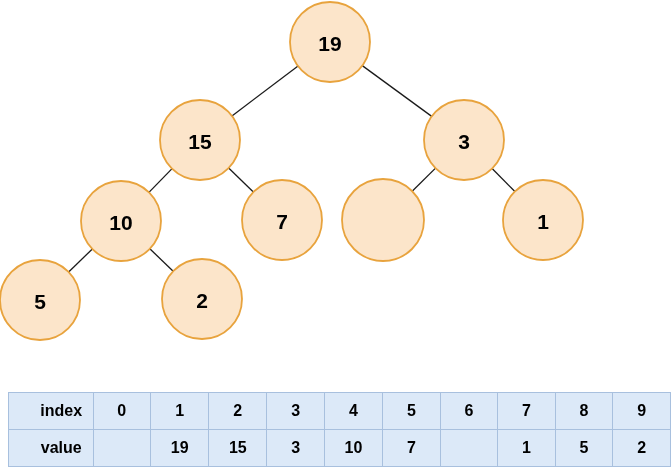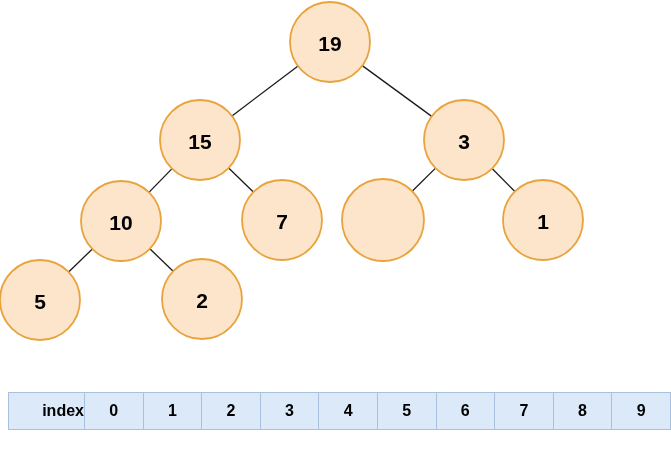--- a/index.html
+++ b/index.html
@@ -67,22 +67,22 @@
     text-align: center;
     vertical-align: middle;
     font-family: "Liberation Sans", sans-serif;
     font-size: 16px;
     font-weight: bold;
     color: #000000;
     padding: 0;
   }
   table#array-table td.row-label {
     width: 64px;
-    text-align: right;
-    padding-left: 12px;
+    text-align: center;
+    padding-left: 21px;
   }
   table#array-table td.data-cell {
     width: 60px;
   }
 </style>
 </head>
 <body>
 
 <div id="tree-area">
   <svg id="tree-svg" viewBox="0 0 671 380">
@@ -145,15 +145,28 @@
           <td class="data-cell" style="background: rgb(220, 233, 248); border-color: rgb(168, 192, 222);">1</td>
           <td class="data-cell" style="background: rgb(220, 233, 248); border-color: rgb(168, 192, 222);">2</td>
           <td class="data-cell" style="background: rgb(220, 233, 248); border-color: rgb(168, 192, 222);">3</td>
           <td class="data-cell" style="background: rgb(220, 233, 248); border-color: rgb(168, 192, 222);">4</td>
           <td class="data-cell" style="background: rgb(220, 233, 248); border-color: rgb(168, 192, 222);">5</td>
           <td class="data-cell" style="background: rgb(220, 233, 248); border-color: rgb(168, 192, 222);">6</td>
           <td class="data-cell" style="background: rgb(220, 233, 248); border-color: rgb(168, 192, 222);">7</td>
           <td class="data-cell" style="background: rgb(220, 233, 248); border-color: rgb(168, 192, 222);">8</td>
           <td class="data-cell" style="background: rgb(220, 233, 248); border-color: rgb(168, 192, 222);">9</td>
         </tr>
+        <tr>
+          <td class="row-label">value</td>
+          <td class="data-cell" style="background: rgb(220, 233, 248); border-color: rgb(168, 192, 222);"></td>
+          <td class="data-cell" style="background: rgb(220, 233, 248); border-color: rgb(168, 192, 222);">19</td>
+          <td class="data-cell" style="background: rgb(220, 233, 248); border-color: rgb(168, 192, 222);">15</td>
+          <td class="data-cell" style="background: rgb(220, 233, 248); border-color: rgb(168, 192, 222);">3</td>
+          <td class="data-cell" style="background: rgb(220, 233, 248); border-color: rgb(168, 192, 222);">10</td>
+          <td class="data-cell" style="background: rgb(220, 233, 248); border-color: rgb(168, 192, 222);">7</td>
+          <td class="data-cell" style="background: rgb(220, 233, 248); border-color: rgb(168, 192, 222);"></td>
+          <td class="data-cell" style="background: rgb(220, 233, 248); border-color: rgb(168, 192, 222);">1</td>
+          <td class="data-cell" style="background: rgb(220, 233, 248); border-color: rgb(168, 192, 222);">5</td>
+          <td class="data-cell" style="background: rgb(220, 233, 248); border-color: rgb(168, 192, 222);">2</td>
+        </tr>
       </tbody>
   </table>
 </div>
 
 </body></html>

